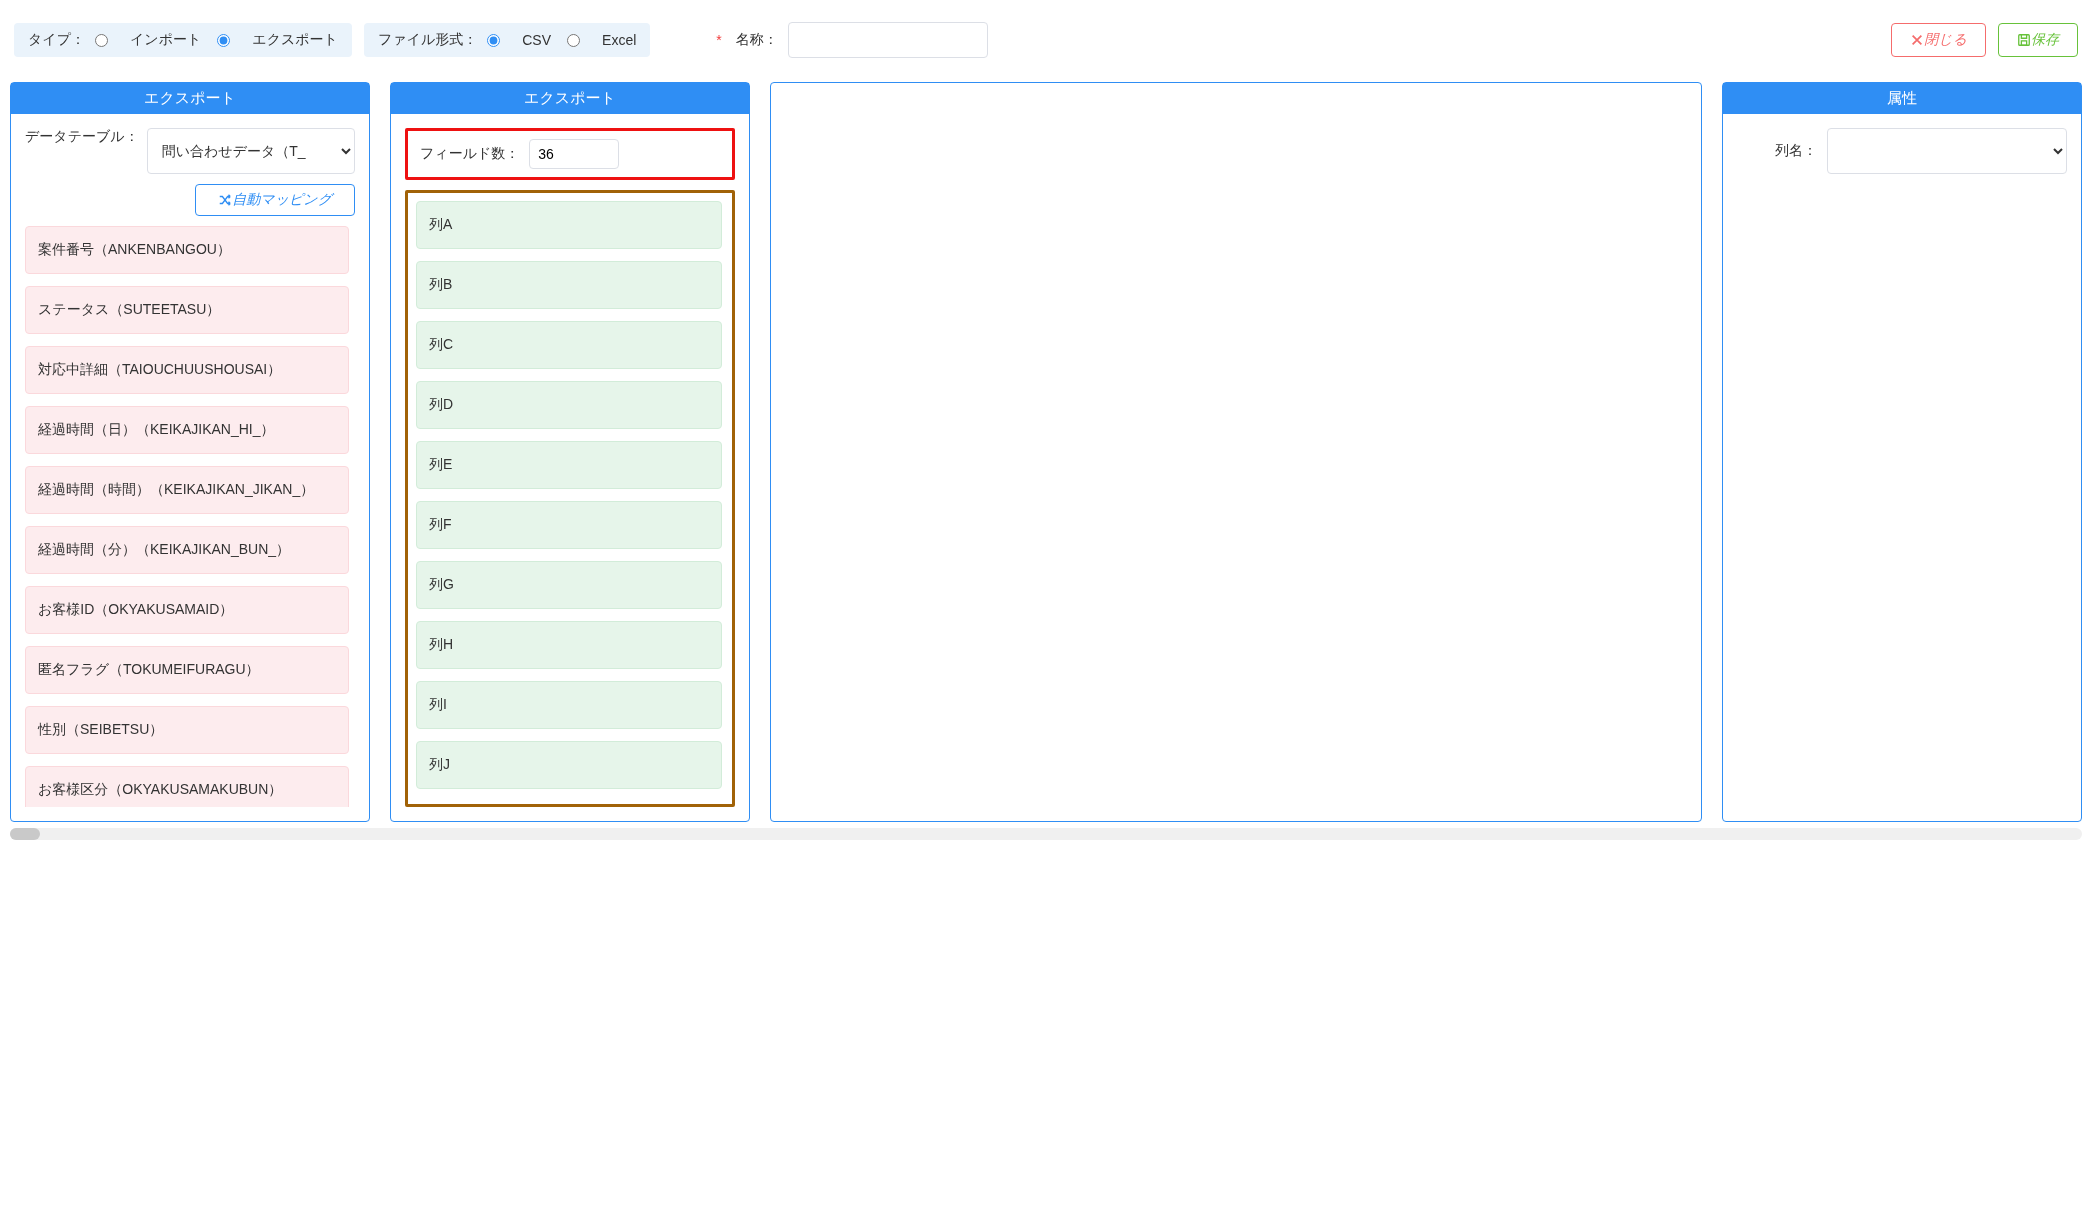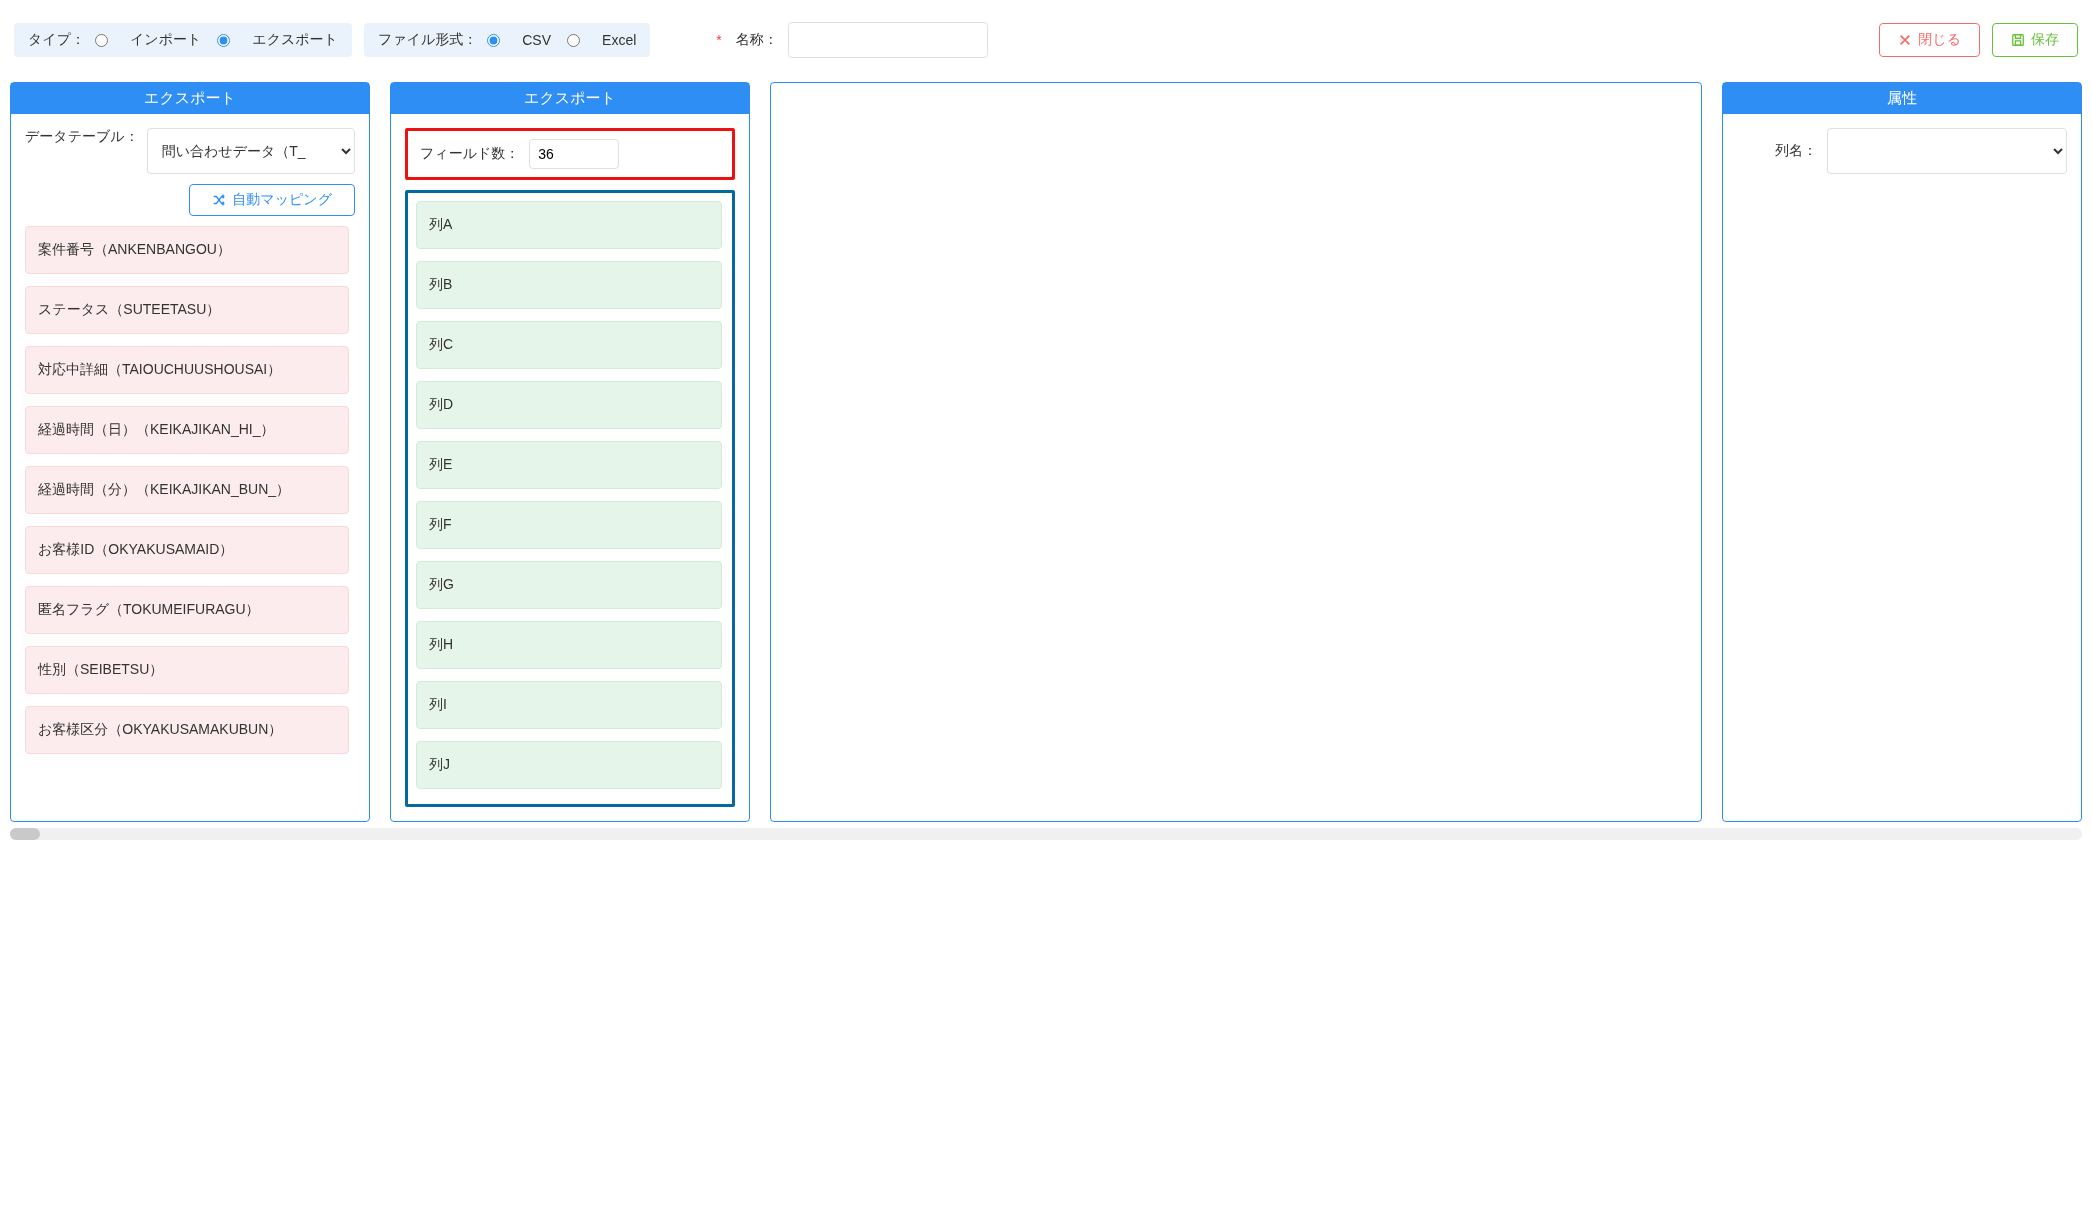--- a/index.html
+++ b/index.html
@@ -36,25 +36,25 @@
     .name-input {
       width: 200px; height: 36px;
       border: 1px solid #dcdfe6; border-radius: 4px;
       padding: 0 10px; font-size: 14px;
     }
 
     .spacer { flex: 1; }
 
     .btn {
       display: inline-flex; align-items: center; justify-content: flex-start;
-      gap: 6px;
       height: 34px; padding: 0 18px;
       border-radius: 4px; border: 1px solid;
       background: #fff; cursor: pointer;
       font-size: 14px;
+      font-style: italic;
     }
     .btn-close { border-color: #f56c6c; color: #f56c6c; }
     .btn-save  { border-color: #67c23a; color: #67c23a; }
     .btn-automap {
       border-color: #2f8ef4; color: #2f8ef4;
       height: 32px; padding: 0 22px;
     }
 
     .icon { display:inline-block; width:14px; height:14px; }
 
@@ -124,21 +124,21 @@
       padding: 8px 12px;
       display:flex; align-items:center; gap:10px;
     }
     .num-input {
       width: 90px; height: 30px;
       border: 1px solid #dcdfe6; border-radius: 4px;
       padding: 0 8px; font-size: 14px;
     }
 
     .col-list-wrap {
-      border: 3px solid #0369a1;
+      border: 3px solid #a16207;
       border-radius: 2px;
       padding: 4px;
       flex:1;
       overflow:hidden;
       display:flex;
     }
     .col-list {
       overflow-y: auto;
       flex:1;
       padding: 4px 6px 4px 4px;
@@ -261,20 +261,21 @@
               </svg>
           </span>
           <span>自動マッピング</span>
         </button>
       </div>
       <div class="field-list" id="field-list">
           <div class="field-item">案件番号（ANKENBANGOU）</div>
           <div class="field-item">ステータス（SUTEETASU）</div>
           <div class="field-item">対応中詳細（TAIOUCHUUSHOUSAI）</div>
           <div class="field-item">経過時間（日）（KEIKAJIKAN_HI_）</div>
+          <div class="field-item">経過時間（時間）（KEIKAJIKAN_JIKAN_）</div>
           <div class="field-item">経過時間（分）（KEIKAJIKAN_BUN_）</div>
           <div class="field-item">お客様ID（OKYAKUSAMAID）</div>
           <div class="field-item">匿名フラグ（TOKUMEIFURAGU）</div>
           <div class="field-item">性別（SEIBETSU）</div>
           <div class="field-item">お客様区分（OKYAKUSAMAKUBUN）</div>
         </div>
     </div>
   </div>
 
   <div class="panel">

